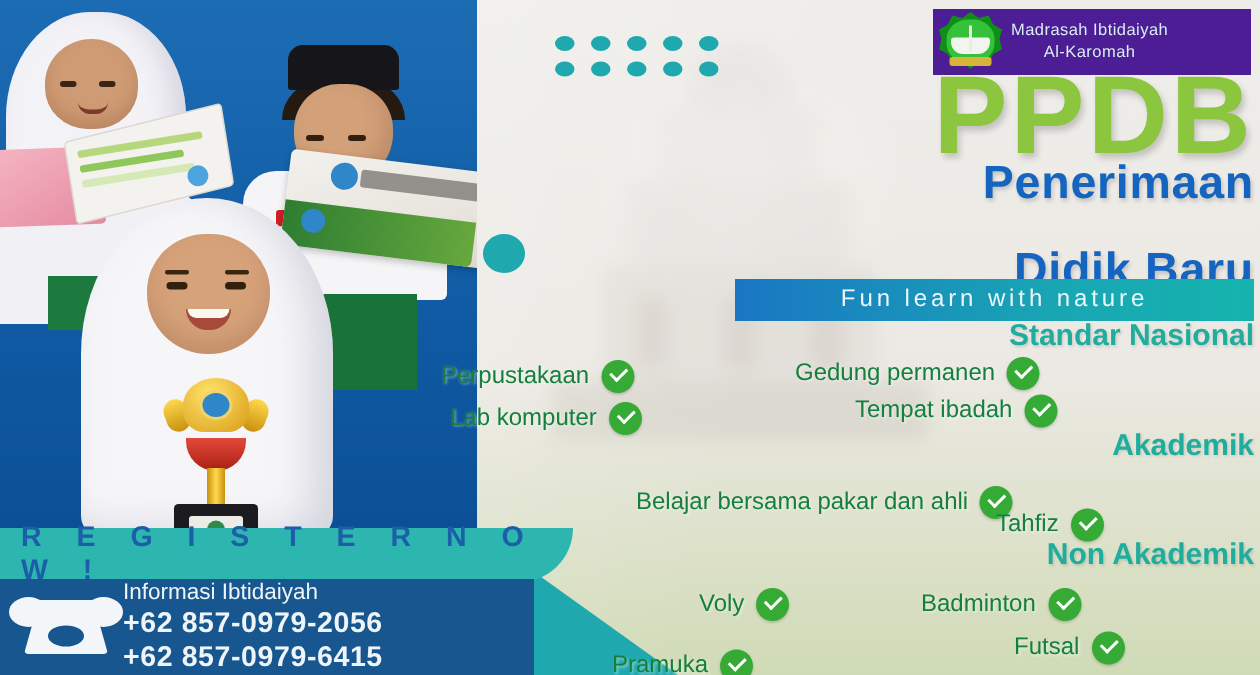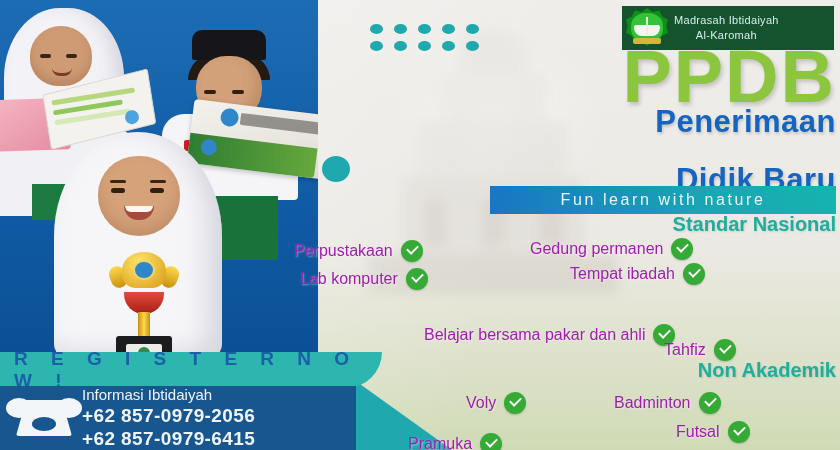--- a/index.html
+++ b/index.html
@@ -173,21 +173,21 @@
   
   .dots { position:absolute; left:370px; top:24px; display:grid;
           grid-template-columns:repeat(5,16px); gap:7px 8px; }
   .dots i { display:block; width:13px; height:10px; border-radius:50%;
             background:#1fa9ae; }
   .circ { position:absolute; left:322px; top:156px; width:28px; height:26px;
           border-radius:50%; background:#1fa9ae; }
 
   
   .logobar { position:absolute; left:622px; top:6px; width:212px; height:44px;
-             background:#14532d; display:flex; align-items:center; gap:6px;
+             background:#4c1d95; display:flex; align-items:center; gap:6px;
              padding-left:4px; }
   .logomark { position:relative; width:42px; height:40px; flex:none; }
   .logomark .star{ position:absolute; inset:0;
         background:#0f8f18;
         clip-path:polygon(50% 0,63% 10%,79% 6%,86% 21%,100% 29%,96% 45%,
                           100% 62%,86% 70%,79% 86%,63% 83%,50% 95%,
                           37% 83%,21% 86%,14% 70%,0 62%,4% 45%,
                           0 29%,14% 21%,21% 6%,37% 10%);}
   .logomark .inner{position:absolute;left:5px;top:5px;right:5px;bottom:6px;
         background:#35c23a;border-radius:45%;}
@@ -218,21 +218,21 @@
              display:flex; align-items:center; justify-content:center; }
 
   
   .sect { position:absolute; right:4px; font-size:20px; font-weight:bold;
           color:#1fae9e; text-align:right;
           text-shadow:1px 1px 2px rgba(0,0,0,.12); }
   .s1 { top:213px; } .s2 { top:286px; } .s3 { top:359px; }
 
   
   .feat { position:absolute; display:flex; align-items:center; gap:8px;
-          color:#a21caf; font-size:16px; white-space:nowrap; }
+          color:#15803d; font-size:16px; white-space:nowrap; }
   .feat .lbl { text-shadow:1px 1px 2px rgba(255,255,255,.5); }
   .chk { width:22px; height:22px; border-radius:50%; background:#35ab35;
          flex:none; position:relative; box-shadow:0 1px 2px rgba(0,0,0,.2); }
   .chk::after { content:""; position:absolute; left:6px; top:5px;
          width:9px; height:5px; border-left:2.6px solid #fff;
          border-bottom:2.6px solid #fff; transform:rotate(-45deg); }
 
   .f1 { left:294px; top:240px; }
   .f2 { left:300px; top:268px; }
   .f3 { left:530px; top:238px; }
@@ -384,20 +384,21 @@
       <div>Al-Karomah</div>
     </div>
   </div>
 
   <div class="ppdb">PPDB</div>
   <div class="hl hl1">Penerimaan</div>
   <div class="hl hl3">Didik Baru</div>
   <div class="tagline">Fun  learn with nature</div>
 
   <div class="sect s1">Standar Nasional</div>
+  <div class="sect s2">Akademik</div>
   <div class="sect s3">Non Akademik</div>
 
   <div class="feat f1">
     <span class="lbl">Perpustakaan</span>
     <span class="chk"></span>
   </div>
   <div class="feat f2">
     <span class="lbl">Lab komputer</span>
     <span class="chk"></span>
   </div>

